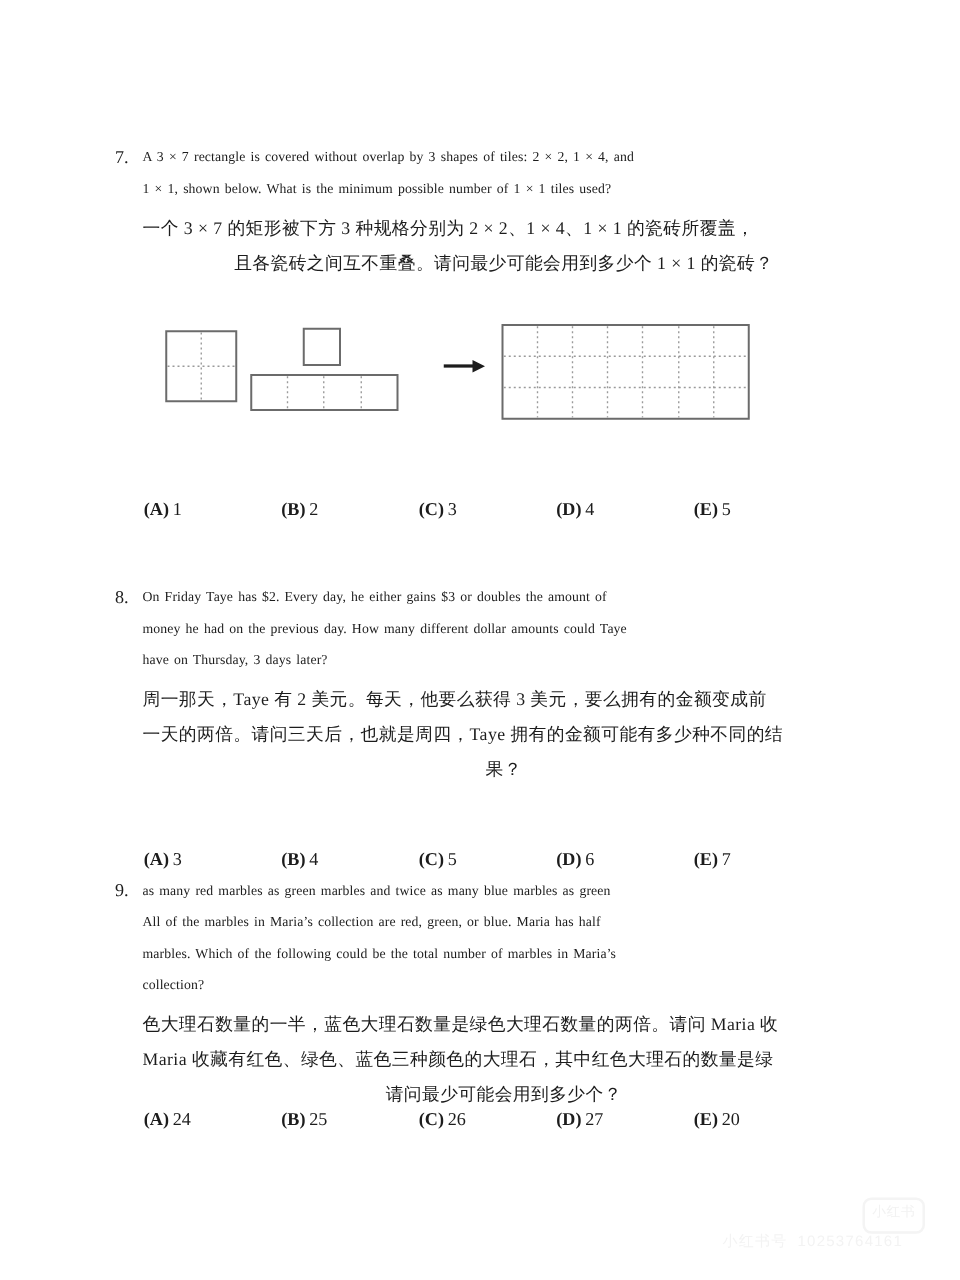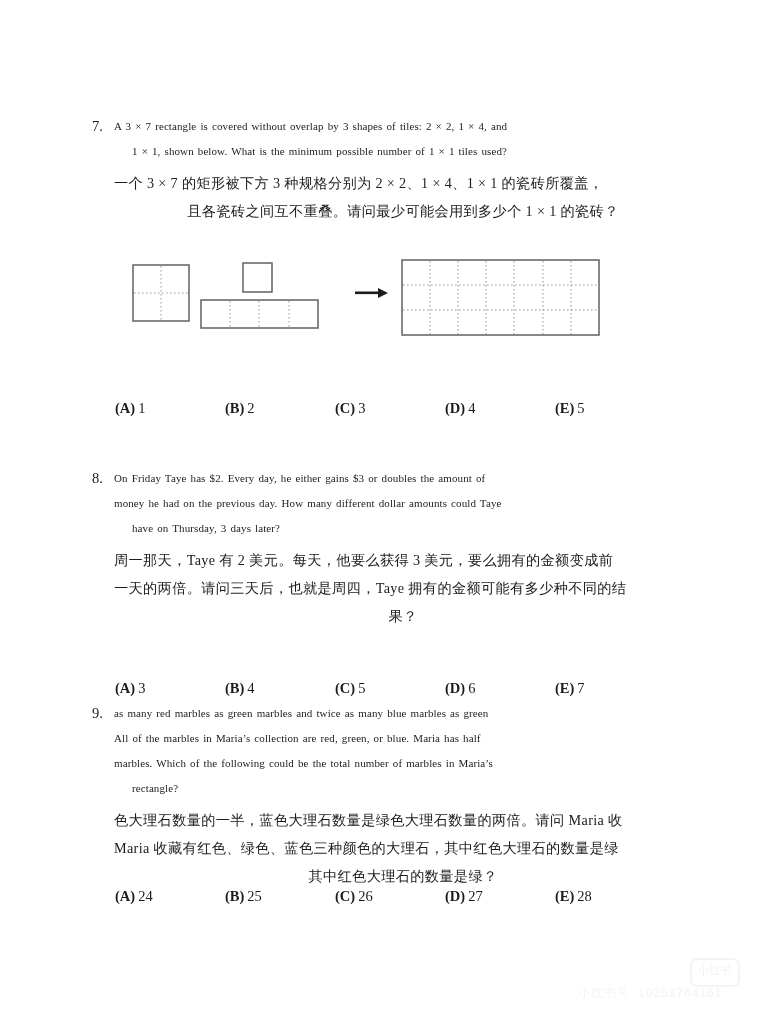--- a/index.html
+++ b/index.html
@@ -51,21 +51,20 @@
   .stmt-en {
     font-size: 11px;
     line-height: 25px;
     text-align: justify;
     text-justify: inter-word;
     letter-spacing: 0.1px;
     word-spacing: 1.2px;
   }
   .stmt-en .last-line {
     text-align: left;
-    margin-left: 18px;
   }
 
   .stmt-zh {
     font-size: 14.2px;
     line-height: 28px;
     margin-top: 5px;
     text-align: justify;
     letter-spacing: 0.35px;
     font-family: Liberation Serif, serif;
   }
@@ -251,46 +250,46 @@
   </div>
 
   <div class="problem" id="problem-9">
     <div class="problem-row">
       <div class="problem-number">9.</div>
       <div class="problem-body">
         <div class="stmt-en">
           <div>as many red marbles as green marbles and twice as many blue marbles as green</div>
           <div>All of the marbles in Maria’s collection are red, green, or blue.  Maria has half</div>
           <div>marbles.  Which of the following could be the total number of marbles in Maria’s</div>
-          <div class="last-line">rectangle?</div>
+          <div class="last-line">collection?</div>
         </div>
         <div class="stmt-zh">
           <div>色大理石数量的一半，蓝色大理石数量是绿色大理石数量的两倍。请问 Maria 收</div>
           <div>Maria 收藏有红色、绿色、蓝色三种颜色的大理石，其中红色大理石的数量是绿</div>
-          <div class="last-line">其中红色大理石的数量是绿？</div>
+          <div class="last-line">请问最少可能会用到多少个？</div>
         </div>
       </div>
     </div>
   </div>
 
   <div class="choices" id="choices-9">
     <div class="choice">
       <span class="choice-label">(A)</span><span class="choice-value">24</span>
     </div>
     <div class="choice">
       <span class="choice-label">(B)</span><span class="choice-value">25</span>
     </div>
     <div class="choice">
       <span class="choice-label">(C)</span><span class="choice-value">26</span>
     </div>
     <div class="choice">
       <span class="choice-label">(D)</span><span class="choice-value">27</span>
     </div>
     <div class="choice">
-      <span class="choice-label">(E)</span><span class="choice-value">28</span>
+      <span class="choice-label">(E)</span><span class="choice-value">20</span>
     </div>
   </div>
 
   <div class="watermark-badge">小红书</div>
   <div class="watermark-text">
     <span>小红书号</span><span class="wm-id">10253764161</span>
   </div>
 
 </div>
 

